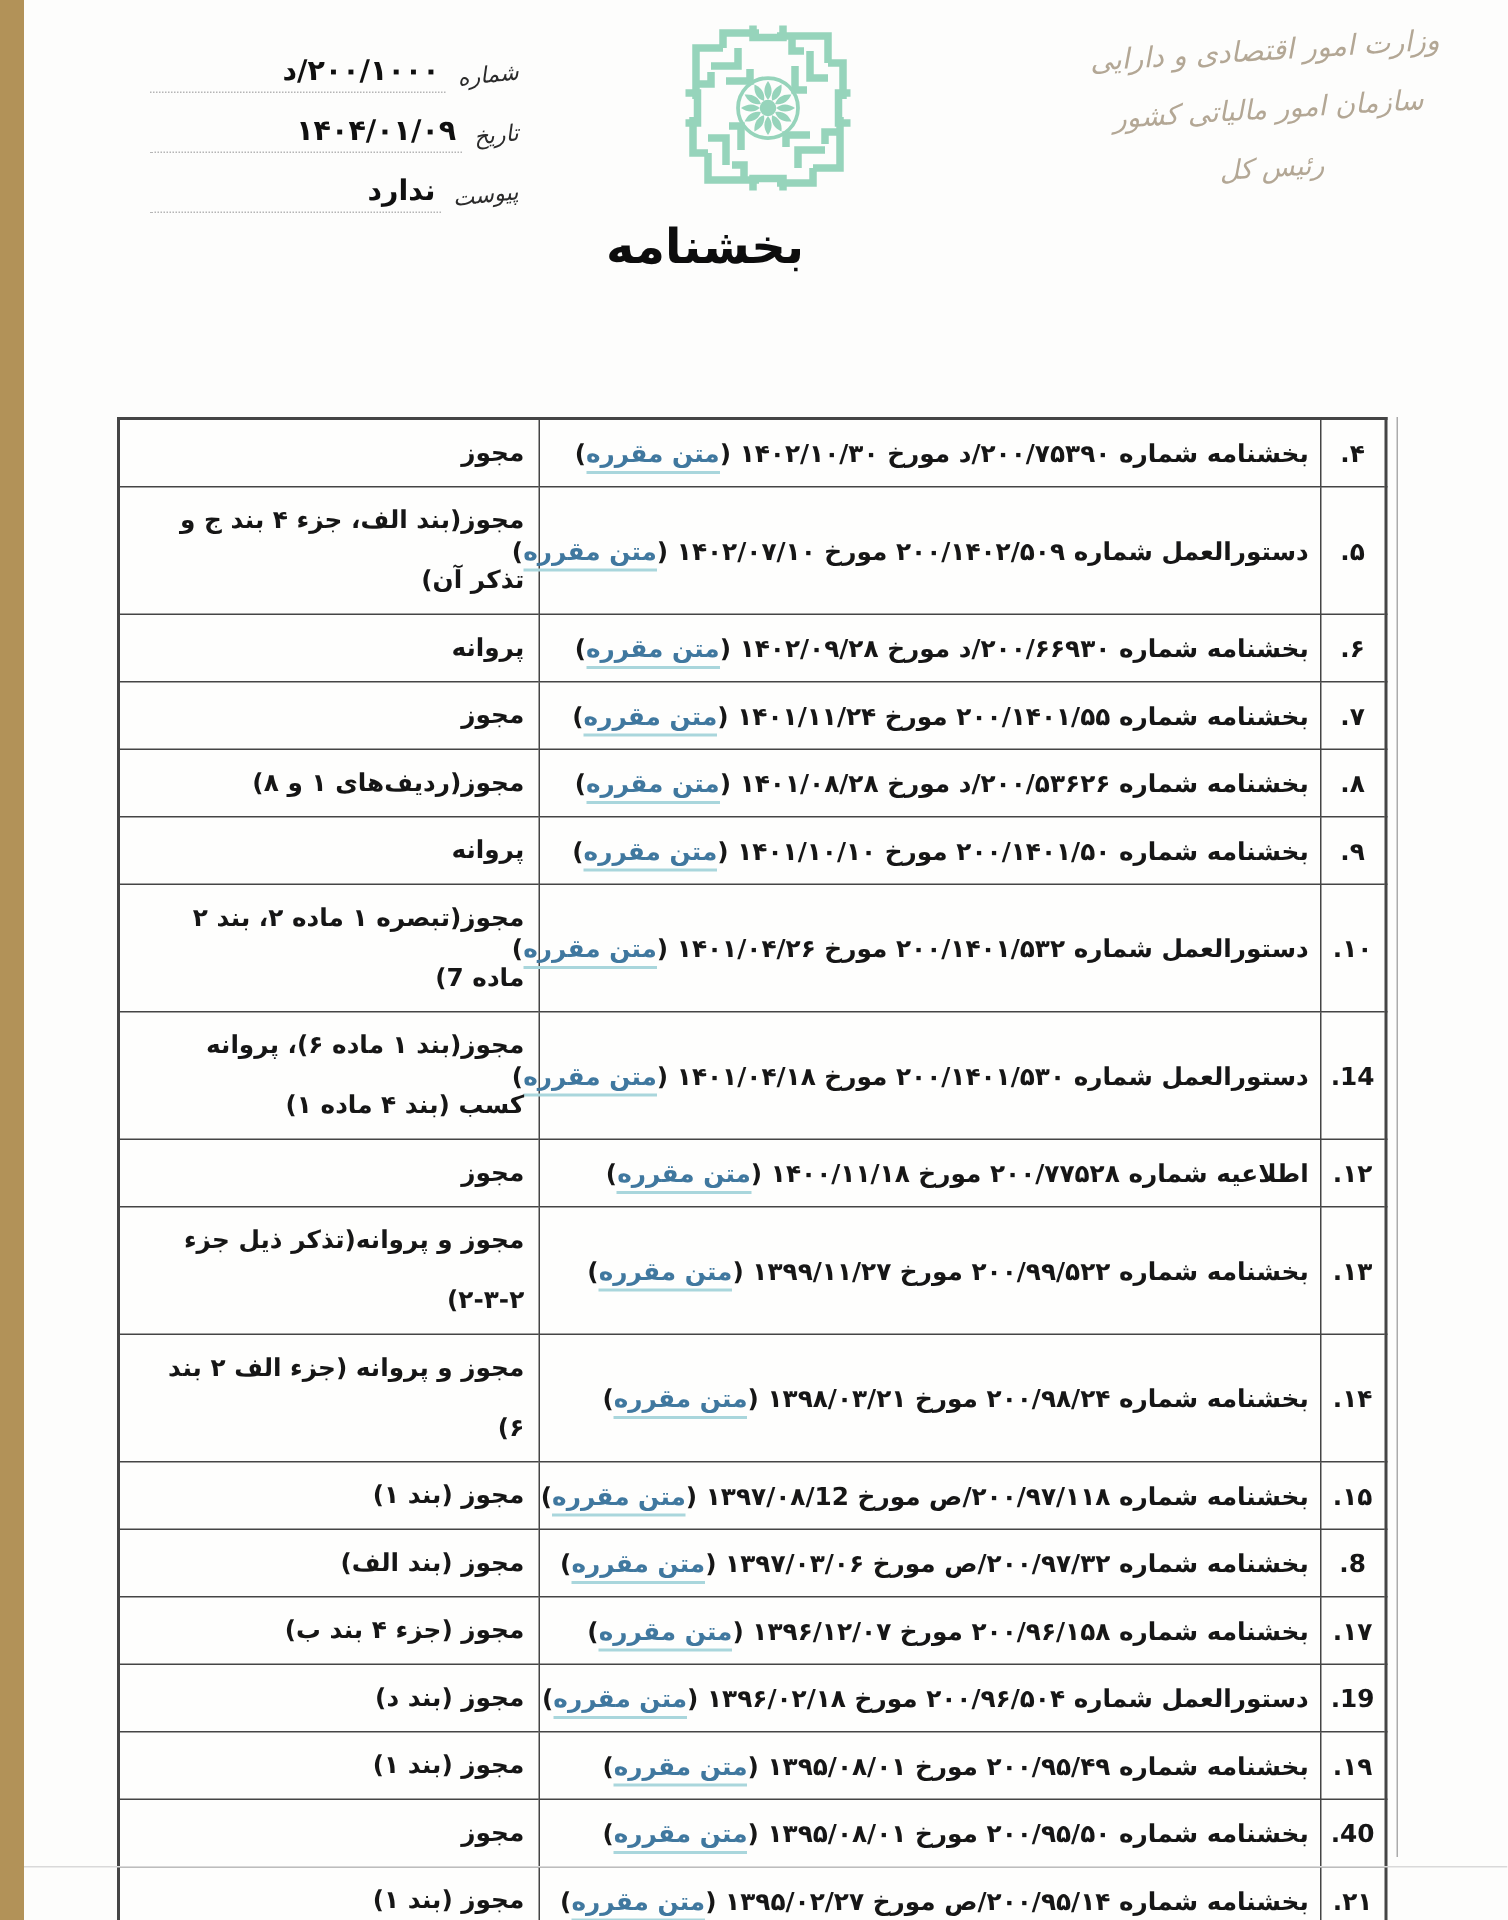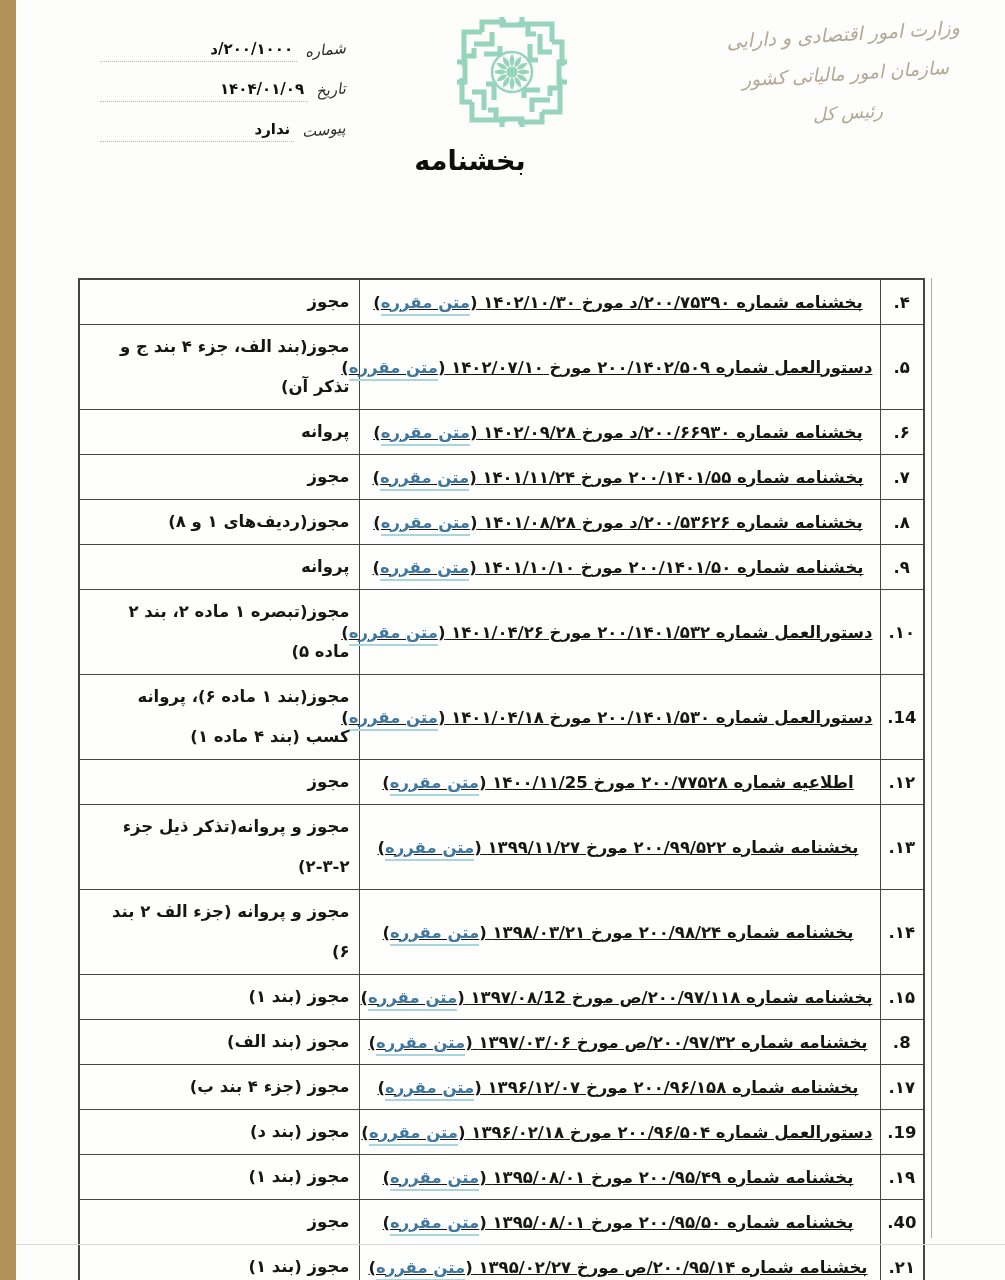--- a/index.html
+++ b/index.html
@@ -21,53 +21,53 @@
   .lh-row.number{top:32px;} .lh-row.date{top:72px;} .lh-row.attachment{top:112px;}
   .lh-label{
     flex:0 0 auto;display:inline-block;margin-right:2px;margin-left:8px;
     font-family:"DejaVu Serif",serif;font-style:italic;font-size:15px;color:#2b2b2b;
     transform:rotate(-6deg);padding-bottom:3px;
   }
   .lh-field{
     flex:1 1 auto;border-bottom:1.5px dotted var(--dots);
     text-align:right;padding:0 4px 3px 0;min-width:30px;
   }
-  .lh-value{font-weight:bold;font-size:15px;color:#101010;white-space:nowrap;}
+  .lh-value{font-weight:bold;font-size:19px;color:#101010;white-space:nowrap;}
 
   
   .logo{position:absolute;left:452px;top:10px;width:120px;height:124px;}
 
   
   .org{
     position:absolute;left:693px;top:14px;width:306px;height:134px;text-align:center;
     transform:rotate(-3.5deg);color:var(--calligraphy);
     font-family:"DejaVu Serif",serif;font-style:italic;
   }
   .org-line1{font-size:19px;line-height:40px;white-space:nowrap;}
   .org-line2{font-size:18.5px;line-height:39px;white-space:nowrap;}
   .org-line3{font-size:18px;line-height:39px;white-space:nowrap;}
 
   
   .doc-title{
     position:absolute;top:145px;left:0;width:940px;text-align:center;
-    font-size:27px;font-weight:bold;color:#0d0d0d;
+    font-size:32px;font-weight:bold;color:#0d0d0d;
   }
 
   
   table.regs{
     position:absolute;left:78px;top:278px;width:845px;
     border-collapse:collapse;direction:rtl;table-layout:fixed;
     background:#fefefd;
   }
   table.regs,table.regs td{border:1.6px solid var(--border);}
   table.regs{border-width:2px;}
   table.regs td{font-weight:bold;font-size:16.5px;color:var(--ink);vertical-align:middle;}
   table.regs tr{height:44px;}
   td.num{text-align:center;font-size:15.5px;padding:0 2px;}
-  td.reg{text-align:center;padding:0 7px 0 4px;white-space:nowrap;text-decoration:underline;}
+  td.reg{text-align:right;padding:0 7px 0 4px;white-space:nowrap;}
   td.type{text-align:right;padding:2px 9px;line-height:40px;}
   .reg-link{
     color:var(--link);text-decoration:none;cursor:pointer;
     border-bottom:2.5px solid var(--link-underline);padding-bottom:2px;
   }
   .paren{color:var(--ink);}
 
   
   .outer-vline{position:absolute;left:931px;top:278px;width:1px;height:960px;background:#ababab;}
   .bottom-scanline{position:absolute;left:16px;top:1244px;width:989px;height:1px;background:#d9d9d9;}
@@ -193,36 +193,36 @@
     </td>
     <td class="type"><span>پروانه</span></td>
   </tr>
 
   <tr>
     <td class="num"><span>۱۰.</span></td>
     <td class="reg">
       <span class="doc-text">دستورالعمل شماره ۲۰۰/۱۴۰۱/۵۳۲ مورخ ۱۴۰۱/۰۴/۲۶</span>
       <span class="paren paren-open">(</span><a class="reg-link">متن مقرره</a><span class="paren paren-close">)</span>
     </td>
-    <td class="type"><span>مجوز(تبصره ۱ ماده ۲، بند ۲ ماده ۵)</span></td>
+    <td class="type"><span>مجوز(تبصره ۱ ماده ۲، بند ۲ ماده 7)</span></td>
   </tr>
 
   <tr>
     <td class="num"><span>14.</span></td>
     <td class="reg">
       <span class="doc-text">دستورالعمل شماره ۲۰۰/۱۴۰۱/۵۳۰ مورخ ۱۴۰۱/۰۴/۱۸</span>
       <span class="paren paren-open">(</span><a class="reg-link">متن مقرره</a><span class="paren paren-close">)</span>
     </td>
     <td class="type"><span>مجوز(بند ۱ ماده ۶)، پروانه کسب (بند ۴ ماده ۱)</span></td>
   </tr>
 
   <tr>
     <td class="num"><span>۱۲.</span></td>
     <td class="reg">
-      <span class="doc-text">اطلاعیه شماره ۲۰۰/۷۷۵۲۸ مورخ ۱۴۰۰/۱۱/25</span>
+      <span class="doc-text">اطلاعیه شماره ۲۰۰/۷۷۵۲۸ مورخ ۱۴۰۰/۱۱/۱۸</span>
       <span class="paren paren-open">(</span><a class="reg-link">متن مقرره</a><span class="paren paren-close">)</span>
     </td>
     <td class="type"><span>مجوز</span></td>
   </tr>
 
   <tr>
     <td class="num"><span>۱۳.</span></td>
     <td class="reg">
       <span class="doc-text">بخشنامه شماره ۲۰۰/۹۹/۵۲۲ مورخ ۱۳۹۹/۱۱/۲۷</span>
       <span class="paren paren-open">(</span><a class="reg-link">متن مقرره</a><span class="paren paren-close">)</span>

